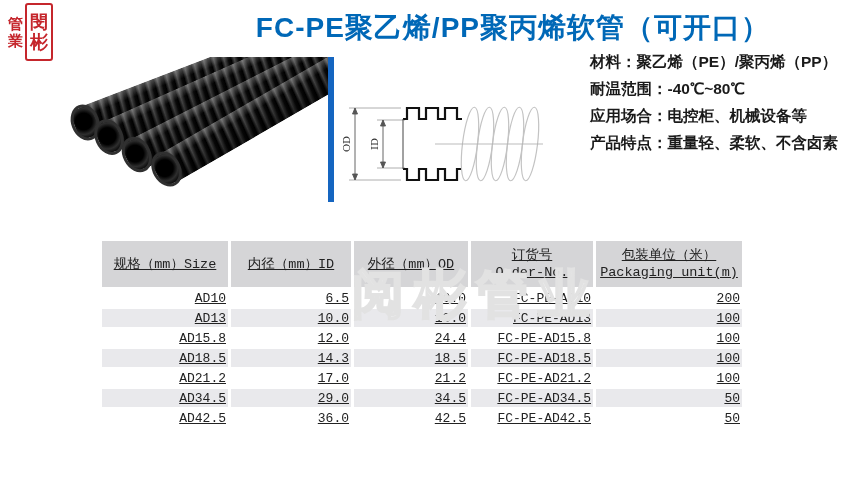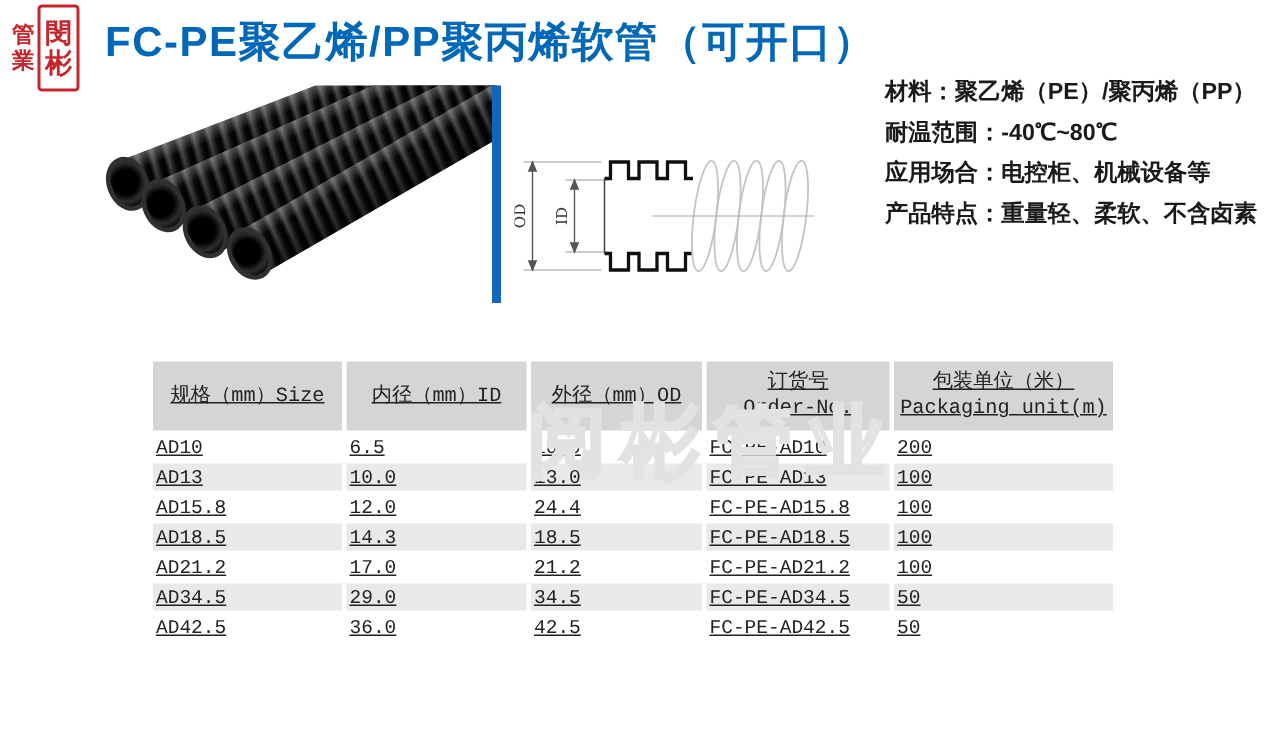--- a/index.html
+++ b/index.html
@@ -9,21 +9,21 @@
   
   .logo{position:absolute;left:8px;top:3px;width:56px;height:58px;display:flex;gap:2px;
         color:#c5262c;}
   .logo-left{display:flex;flex-direction:column;justify-content:center;gap:1px;
              font-size:15px;font-weight:bold;line-height:16px;}
   .logo-seal{border:2px solid #c5262c;border-radius:3px;padding:2px 3px;display:flex;
              flex-direction:column;justify-content:center;gap:0;
              font-size:18px;font-weight:bold;line-height:20px;}
 
   
-  .title{position:absolute;left:70px;top:9px;width:700px;text-align:left;
+  .title{position:absolute;left:70px;top:9px;width:700px;text-align:right;
          font-size:28px;font-weight:bold;letter-spacing:1px;color:#0068b7;}
 
   
   .photo{position:absolute;left:55px;top:57px;width:276px;height:148px;overflow:hidden;}
   .tube{position:absolute;width:340px;height:33px;border-radius:17px;
         transform-origin:0 50%;
         background:
           linear-gradient(180deg,rgba(255,255,255,.30) 0%,rgba(255,255,255,0) 30%,rgba(0,0,0,.45) 85%),
           repeating-linear-gradient(96deg,#050505 0px,#4a4a4a 3px,#0a0a0a 7px,#000 10px);}
   .tube::before{content:"";position:absolute;left:-3px;top:-2px;width:28px;height:37px;
@@ -45,21 +45,21 @@
          font-size:15.5px;font-weight:bold;color:#1a1a1a;line-height:27px;
          font-family:"Liberation Sans",sans-serif;margin-left:32px;}
 
   
   .spec-table{position:absolute;left:99px;top:239px;width:646px;
         border-collapse:separate;border-spacing:3px 2px;
         font-family:"Liberation Mono","DejaVu Sans Mono",monospace;
         font-size:13px;color:#222;text-decoration:underline;}
   .spec-table th{background:#d5d5d7;font-weight:normal;font-size:13.5px;
         padding:6px 2px;text-align:center;line-height:17px;height:32px;}
-  .spec-table td{padding:1.5px 2px;text-align:left;line-height:15px;height:15px;}
+  .spec-table td{padding:1.5px 2px;text-align:right;line-height:15px;height:15px;}
   .spec-table tbody tr:nth-child(even) td{background:#e9e9ec;}
   .spec-table tbody tr:nth-child(odd) td{background:#ffffff;}
 
   
   .watermark{position:absolute;left:352px;top:260px;z-index:5;pointer-events:none;
         font-size:52px;font-weight:bold;letter-spacing:10px;
         color:rgba(255,255,255,0.55);-webkit-text-stroke:2px #e2e2e2;}
 </style>
 </head>
 <body>

